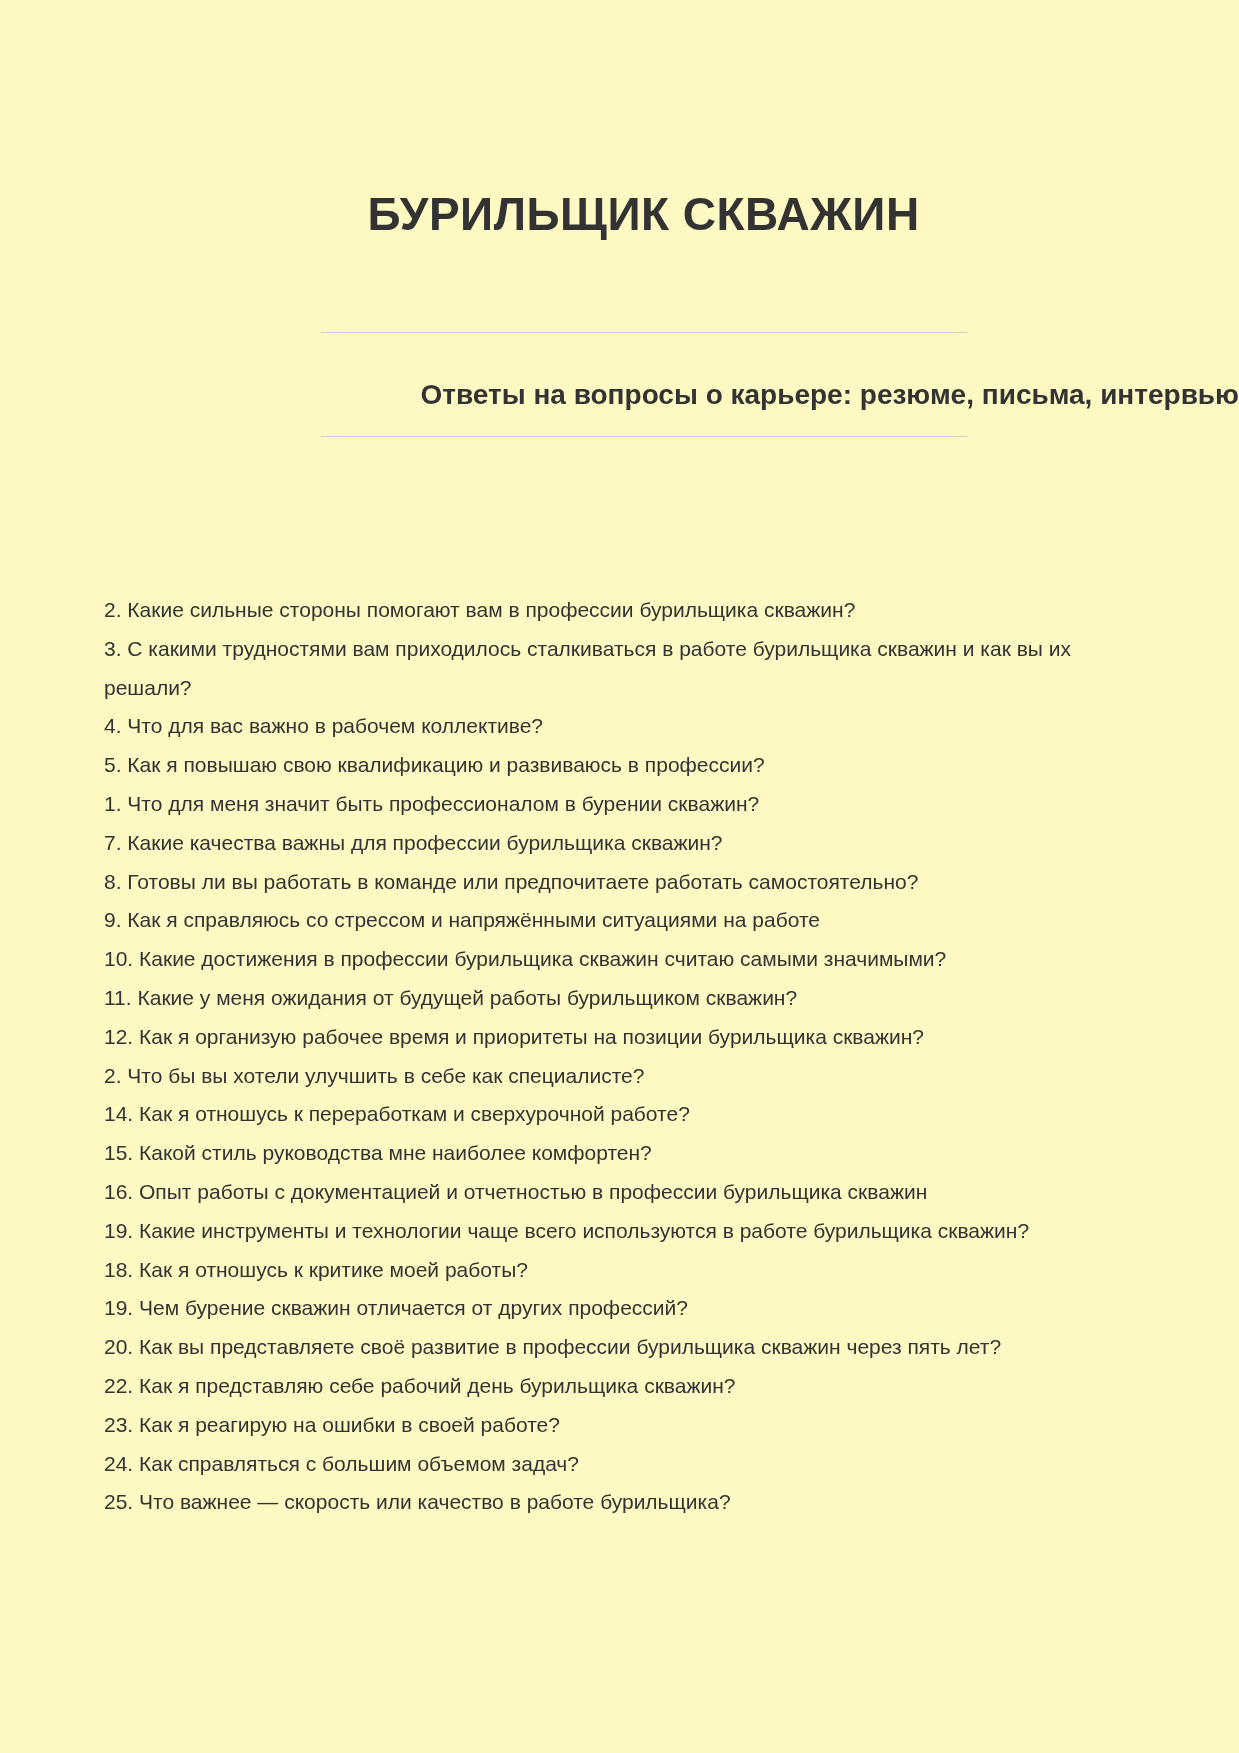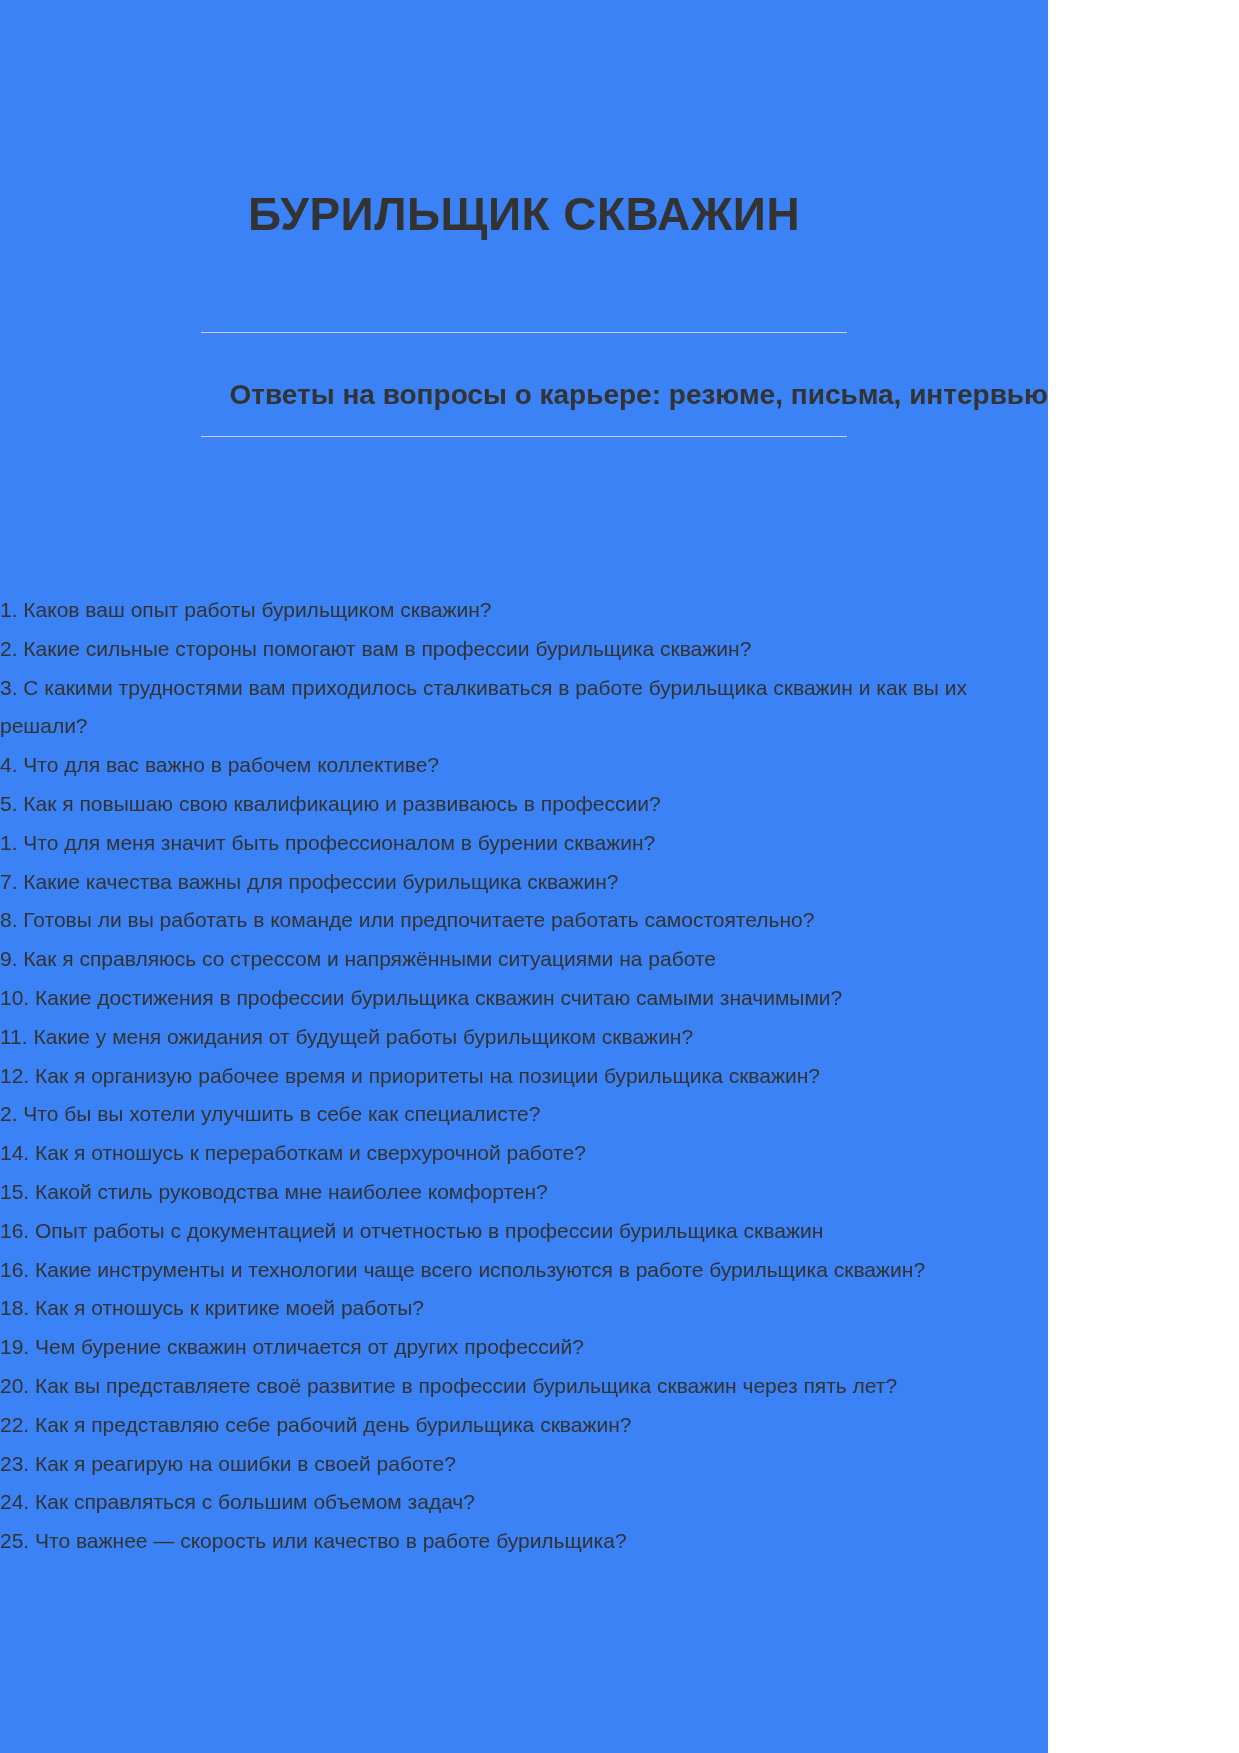--- a/index.html
+++ b/index.html
@@ -8,24 +8,25 @@
     background: #ffffff;
   }
   body {
     width: 1239px;
     height: 1753px;
     font-family: "Liberation Sans", "DejaVu Sans", sans-serif;
     color: #333333;
     overflow: hidden;
   }
   .page {
-    width: 1048px;
+    width: 1239px;
     height: 1753px;
-    background: #3b82f6;
+    background: #fef9c3;
     box-sizing: border-box;
+    padding-left: 48px;
   }
   .doc-title {
     margin: 0;
     padding-top: 186px;
     text-align: center;
     font-size: 46px;
     line-height: 56px;
     font-weight: 700;
     color: #333333;
     letter-spacing: 0.5px;
@@ -74,37 +75,36 @@
 
   <h1 class="doc-title">БУРИЛЬЩИК СКВАЖИН</h1>
 
   <hr class="divider divider-top">
 
   <h2 class="doc-subtitle">Ответы на вопросы о карьере: резюме, письма, интервью</h2>
 
   <hr class="divider divider-bottom">
 
   <div class="questions">
-    <p class="question">1. Каков ваш опыт работы бурильщиком скважин?</p>
     <p class="question">2. Какие сильные стороны помогают вам в профессии бурильщика скважин?</p>
     <p class="question">3. С какими трудностями вам приходилось сталкиваться в работе бурильщика скважин и как вы их решали?</p>
     <p class="question">4. Что для вас важно в рабочем коллективе?</p>
     <p class="question">5. Как я повышаю свою квалификацию и развиваюсь в профессии?</p>
     <p class="question">1. Что для меня значит быть профессионалом в бурении скважин?</p>
     <p class="question">7. Какие качества важны для профессии бурильщика скважин?</p>
     <p class="question">8. Готовы ли вы работать в команде или предпочитаете работать самостоятельно?</p>
     <p class="question">9. Как я справляюсь со стрессом и напряжёнными ситуациями на работе</p>
     <p class="question">10. Какие достижения в профессии бурильщика скважин считаю самыми значимыми?</p>
     <p class="question">11. Какие у меня ожидания от будущей работы бурильщиком скважин?</p>
     <p class="question">12. Как я организую рабочее время и приоритеты на позиции бурильщика скважин?</p>
     <p class="question">2. Что бы вы хотели улучшить в себе как специалисте?</p>
     <p class="question">14. Как я отношусь к переработкам и сверхурочной работе?</p>
     <p class="question">15. Какой стиль руководства мне наиболее комфортен?</p>
     <p class="question">16. Опыт работы с документацией и отчетностью в профессии бурильщика скважин</p>
-    <p class="question">16. Какие инструменты и технологии чаще всего используются в работе бурильщика скважин?</p>
+    <p class="question">19. Какие инструменты и технологии чаще всего используются в работе бурильщика скважин?</p>
     <p class="question">18. Как я отношусь к критике моей работы?</p>
     <p class="question">19. Чем бурение скважин отличается от других профессий?</p>
     <p class="question">20. Как вы представляете своё развитие в профессии бурильщика скважин через пять лет?</p>
     <p class="question">22. Как я представляю себе рабочий день бурильщика скважин?</p>
     <p class="question">23. Как я реагирую на ошибки в своей работе?</p>
     <p class="question">24. Как справляться с большим объемом задач?</p>
     <p class="question">25. Что важнее — скорость или качество в работе бурильщика?</p>
   </div>
 
 </div>

